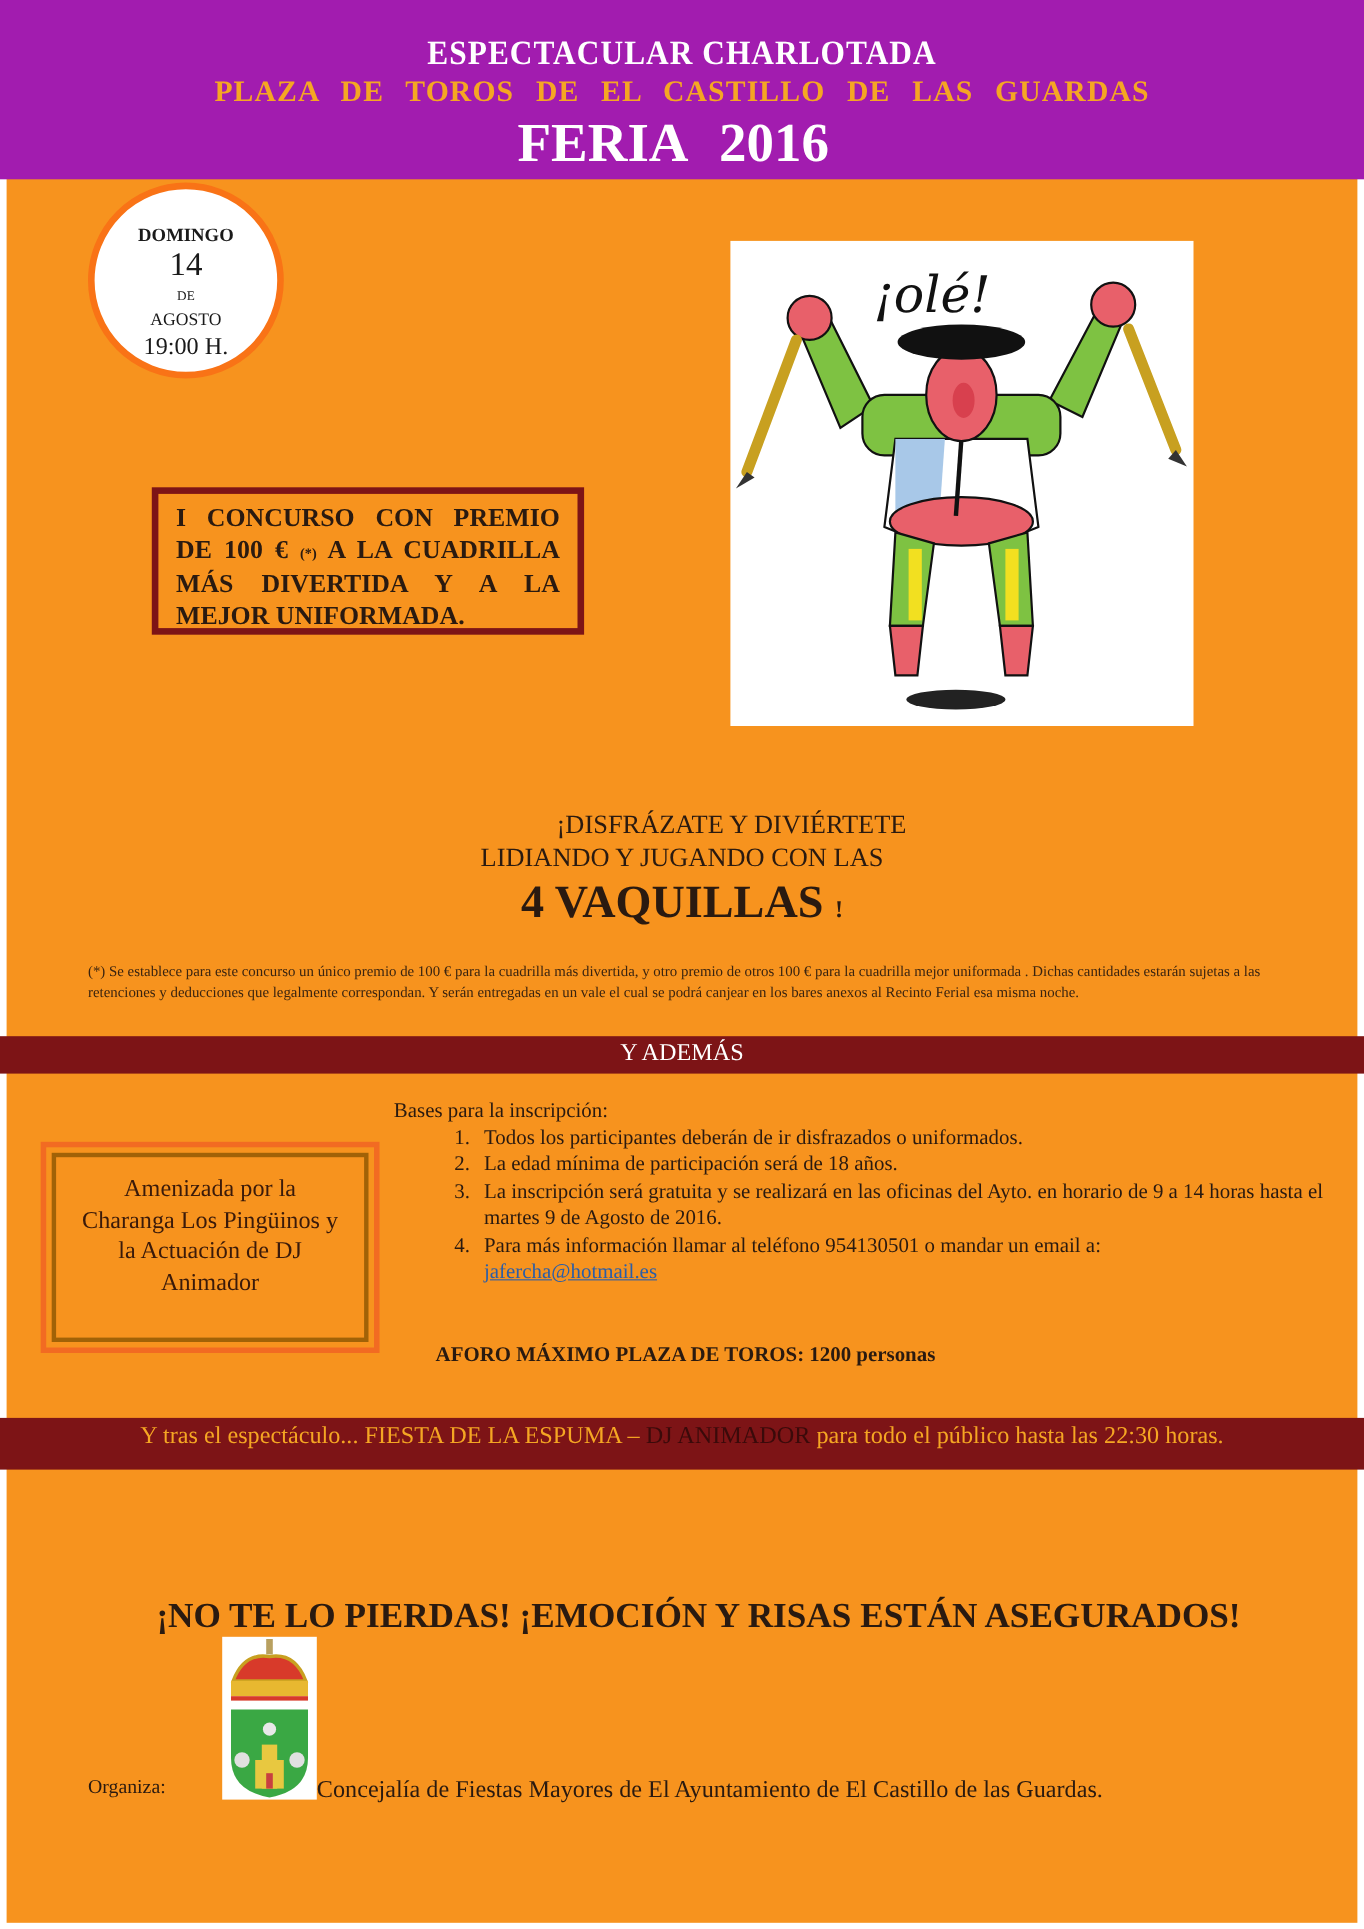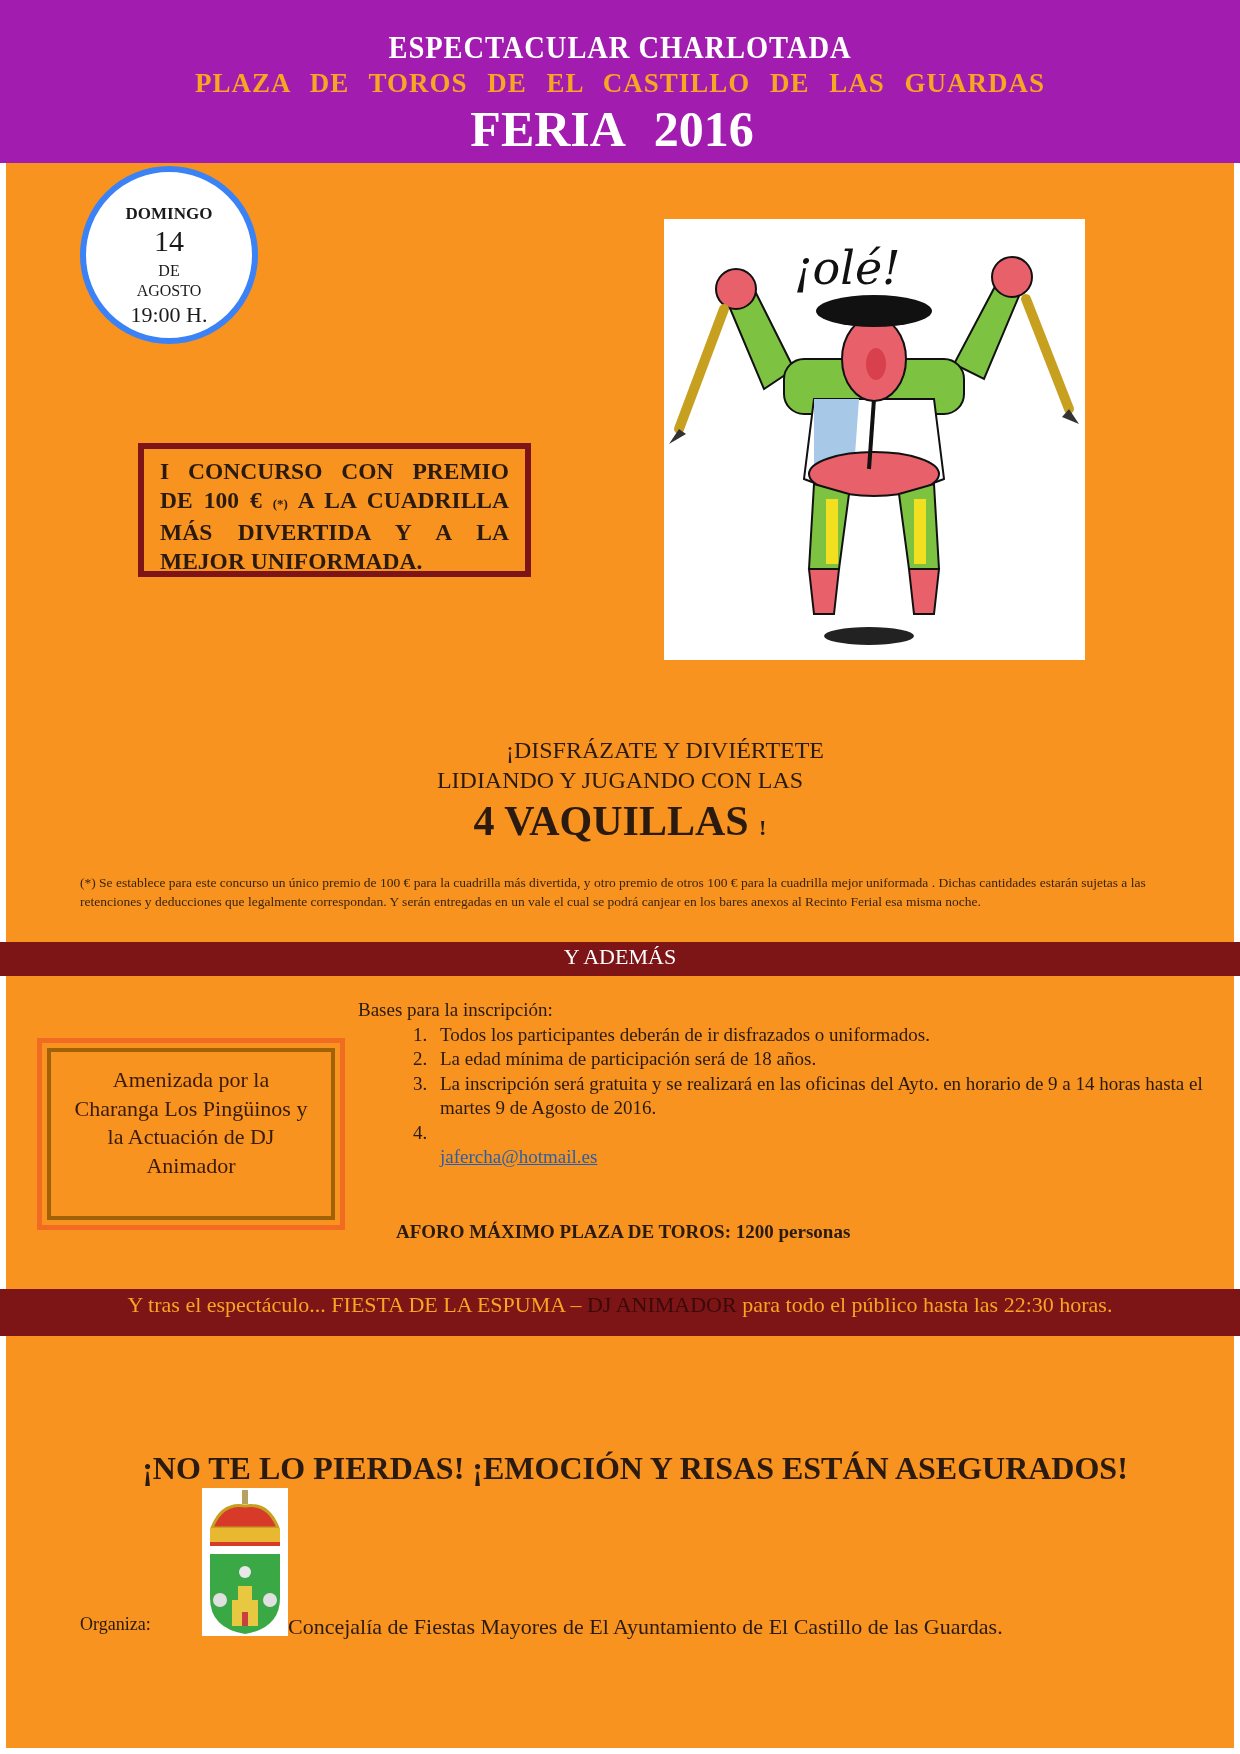--- a/index.html
+++ b/index.html
@@ -26,26 +26,26 @@
     position: absolute; left: 0; right: 0; top: 68px;
     font-size: 27px; font-weight: bold; color: #f5a623; word-spacing: 12px; letter-spacing: 1px;
   }
   .h-feria {
     position: absolute; left: 0; right: 16px; top: 100px;
     font-size: 50px; font-weight: bold; color: #ffffff; word-spacing: 18px;
   }
 
   .date-circle {
     position: absolute; left: 80px; top: 166px; width: 166px; height: 166px;
-    border: 6px solid #3b82f6; border-radius: 50%; background: #ffffff;
+    border: 6px solid #f97316; border-radius: 50%; background: #ffffff;
     text-align: center; color: #1a1a1a;
   }
   .dc-day { position: absolute; left: 0; right: 0; top: 32px; font-size: 17px; font-weight: bold; }
   .dc-num { position: absolute; left: 0; right: 0; top: 52px; font-size: 30px; }
-  .dc-de  { position: absolute; left: 0; right: 0; top: 90px; font-size: 16px; }
+  .dc-de  { position: absolute; left: 0; right: 0; top: 90px; font-size: 12px; }
   .dc-mon { position: absolute; left: 0; right: 0; top: 110px; font-size: 16px; }
   .dc-time{ position: absolute; left: 0; right: 0; top: 130px; font-size: 22px; }
 
   .contest-box {
     position: absolute; left: 138px; top: 443px; width: 393px; height: 134px;
     border: 6px solid #7d1416; box-sizing: border-box; padding: 8px 16px 0 16px;
     font-size: 23.5px; font-weight: bold; line-height: 29px; text-align: justify;
     color: #2a1a10;
   }
   .contest-box .line { display: block; text-align-last: justify; }
@@ -188,21 +188,21 @@
 <div class="charanga-box">
   <div class="charanga-inner">Amenizada por la Charanga Los Pingüinos y la Actuación de  DJ Animador</div>
 </div>
 
 <div class="bases">
   <div>Bases para la inscripción:</div>
   <ol>
     <li>Todos los participantes  deberán de ir disfrazados o uniformados.</li>
     <li>La edad mínima de participación será de 18 años.</li>
     <li>La inscripción será gratuita y se realizará en las oficinas del Ayto. en horario de 9 a 14 horas hasta el martes 9 de Agosto de 2016.</li>
-    <li><br><a href="#">jafercha@hotmail.es</a></li>
+    <li><span>Para más información llamar al teléfono 954130501 o mandar un email a:</span><br><a href="#">jafercha@hotmail.es</a></li>
   </ol>
 </div>
 
 <div class="aforo">AFORO MÁXIMO PLAZA DE TOROS: 1200 personas</div>
 
 <div class="band fiesta"><span>Y tras el espectáculo... FIESTA DE LA ESPUMA – </span><span class="dj">DJ ANIMADOR</span><span> para todo el público hasta las 22:30 horas.</span></div>
 
 <div class="no-te">¡NO TE LO PIERDAS! ¡EMOCIÓN Y RISAS ESTÁN ASEGURADOS!</div>
 
 <div class="organiza-label">Organiza:</div>

